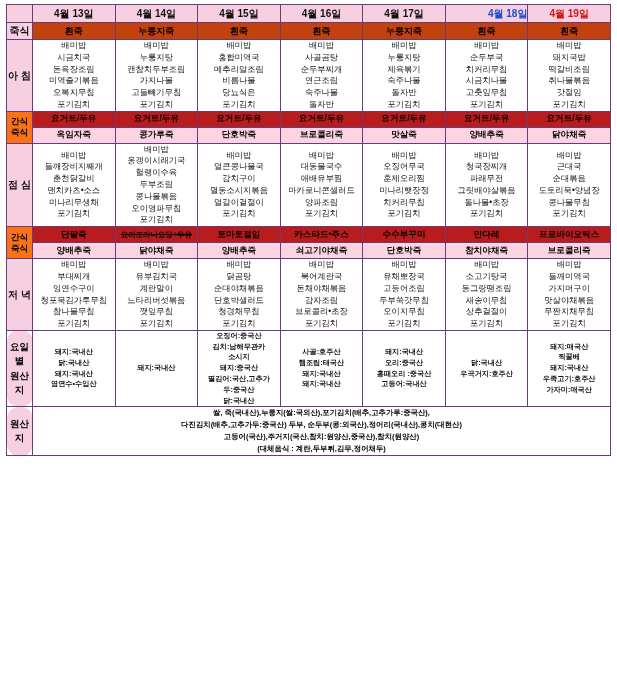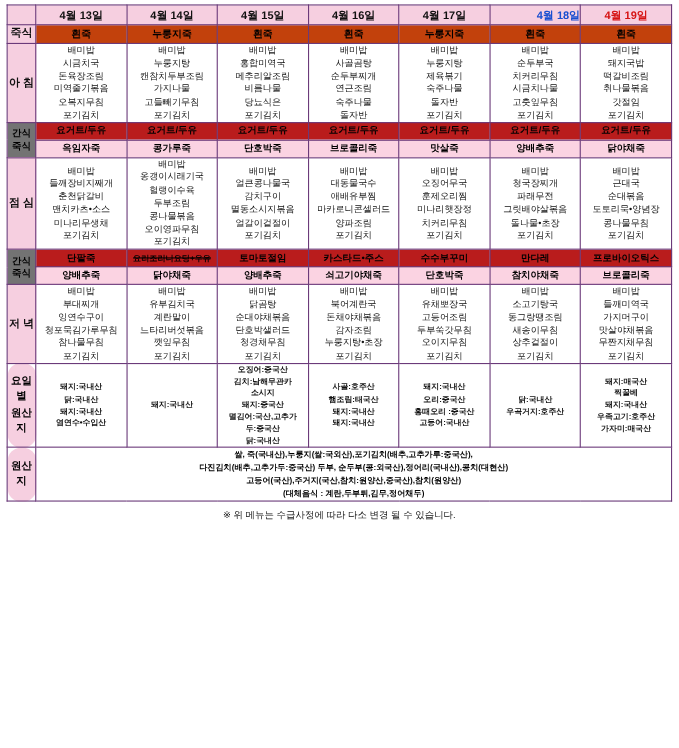--- a/index.html
+++ b/index.html
@@ -7,21 +7,21 @@
   .sheet{width:617px;height:680px;position:relative;box-sizing:border-box;padding:4px 6px 2px 6px;}
   table.menu{border-collapse:collapse;width:605px;table-layout:fixed;}
   table.menu td,table.menu th{border:1px solid #6b3a7a;padding:0;vertical-align:middle;text-align:center;}
   .hdr{background:#f6cfe0;font-size:10px;font-weight:bold;color:#111;height:17px;}
   .hdr.sat{color:#1a4fd0;text-align:right;}
   .hdr.sun{color:#d61313;}
   .rowlabel{background:#f6cfe0;font-weight:bold;font-size:10px;color:#111;width:26px;line-height:1.35;}
   .cell{font-size:8.3px;line-height:1.42;color:#111;padding:2px 1px;}
   .cell .dish{white-space:nowrap;overflow:hidden;}
   .rice{background:#c2410c;font-size:9px;font-weight:bold;height:16px;}
-  .snack-label{background:#737373;font-size:8.6px;font-weight:bold;line-height:1.25;}
+  .snack-label{background:#f97316;font-size:8.6px;font-weight:bold;line-height:1.25;}
   .snack-y{background:#b91c1c;font-size:8.6px;height:15px;font-weight:bold;}
   .snack-p{background:#fbd3e2;font-size:8.6px;height:15px;font-weight:bold;}
   .snack-strike{text-decoration:line-through;font-size:7.4px;}
   .origin-label{background:#f6cfe0;font-size:9.5px;font-weight:bold;line-height:1.5;border-radius:12px;}
   .origin-cell{font-size:7.2px;line-height:1.5;font-weight:bold;color:#111;padding:3px 1px;}
   .origin-big{font-size:7.4px;line-height:1.62;font-weight:bold;padding:5px 6px;text-align:center;}
   .notes{font-size:8.6px;color:#111;line-height:1.65;padding:5px 0 0 0;text-align:center;}
   .notes div{white-space:nowrap;}
   .lunch-hl{font-size:8.3px;}
 </style>
@@ -255,21 +255,21 @@
             <div class="dish">순대야채볶음</div>
             <div class="dish">단호박샐러드</div>
             <div class="dish">청경채무침</div>
             <div class="dish">포기김치</div>
           </td>
         <td class="cell">
             <div class="dish">배미밥</div>
             <div class="dish">북어계란국</div>
             <div class="dish">돈채야채볶음</div>
             <div class="dish">감자조림</div>
-            <div class="dish">누룽지탕•초장</div>
+            <div class="dish">브로콜리•초장</div>
             <div class="dish">포기김치</div>
           </td>
         <td class="cell">
             <div class="dish">배미밥</div>
             <div class="dish">유채뽀장국</div>
             <div class="dish">고등어조림</div>
             <div class="dish">두부쑥갓무침</div>
             <div class="dish">오이지무침</div>
             <div class="dish">포기김치</div>
           </td>
@@ -345,15 +345,14 @@
             <div>쌀, 죽(국내산),누룽지(쌀:국외산),포기김치(배추,고추가루:중국산),</div>
             <div>다진김치(배추,고추가두:중국산) 두부, 순두부(콩:외국산),정어리(국내산),콩치(대현산)</div>
             <div>고등어(국산),주거지(국산,참치:원양산,중국산),참치(원양산)</div>
             <div>(대체음식 : 계란,두부튀,김무,정어채두)</div>
           </td>
       </tr>
     </tbody>
   </table>
 
   <div class="notes">
-    <div>※ 위 메뉴는 수급사정에 따라 다소 변경 될 수 있습니다.</div>
   </div>
 </div>
 
 </body></html>

